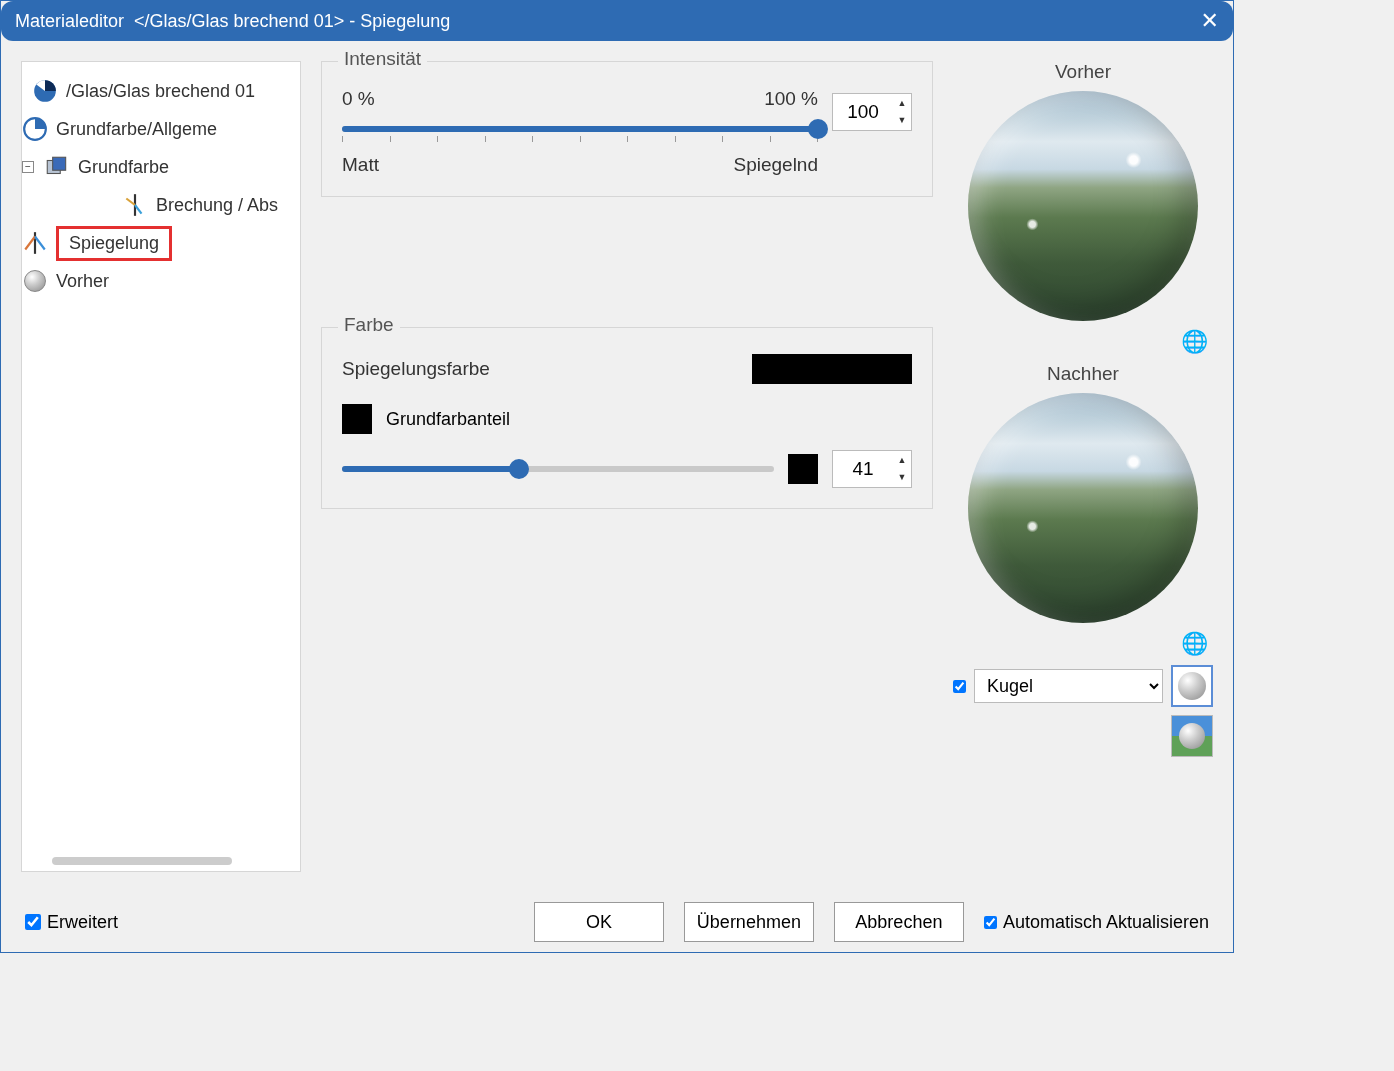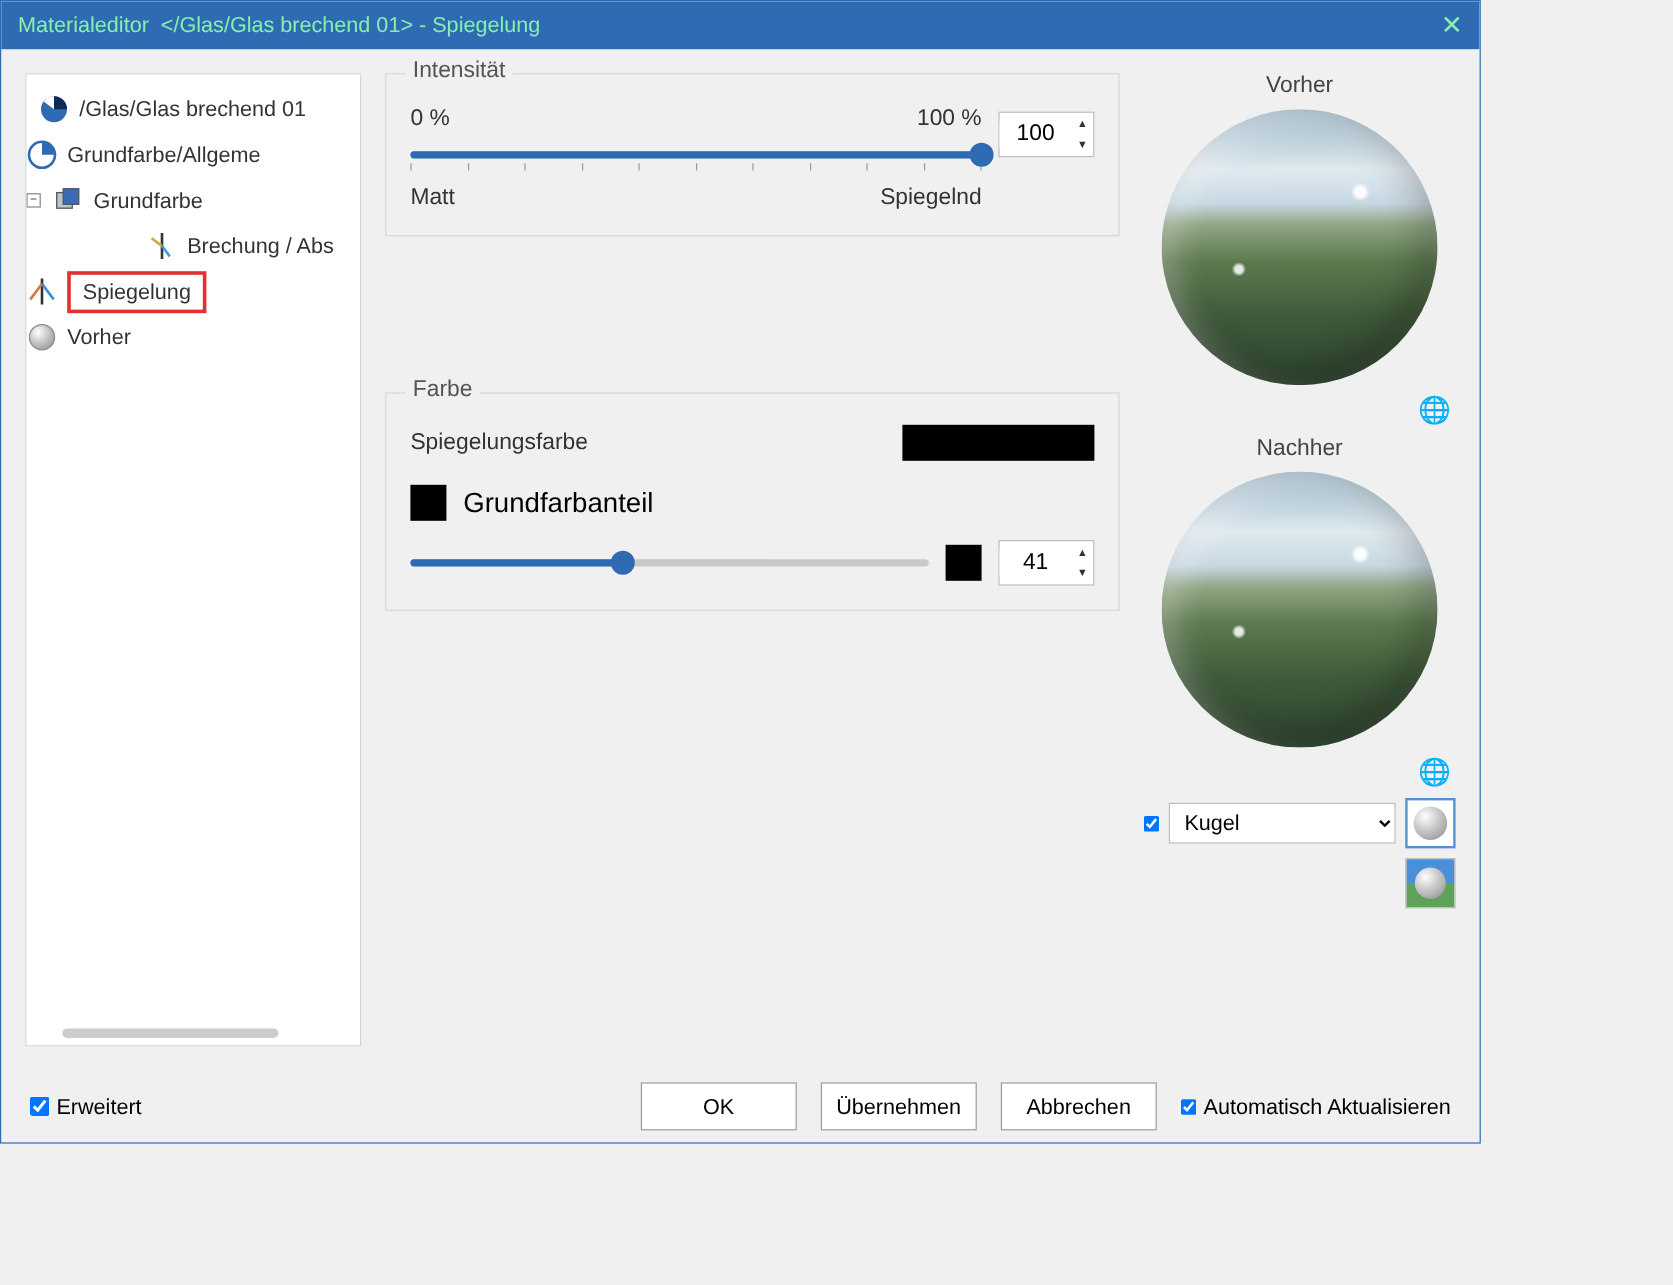--- a/index.html
+++ b/index.html
@@ -1,18 +1,18 @@
 <!DOCTYPE html>
 <html><head>
 <meta charset="utf-8">
 <style>
 * { box-sizing: border-box; margin: 0; padding: 0; font-family: "Segoe UI", Arial, sans-serif; }
 body { background: #f0f0f0; width: 1234px; height: 953px; border: 1px solid #2e6bb3; position: relative; }
 
-.titlebar { background: #2e6bb3; color: #86efac; height: 40px; display: flex; align-items: center; padding: 0 14px; font-size: 18px; }
+.titlebar { background: #2e6bb3; color: #ffffff; height: 40px; display: flex; align-items: center; padding: 0 14px; font-size: 18px; border-radius: 12px; }
 .titlebar .close { margin-left: auto; font-size: 22px; cursor: pointer; }
 
 .content { position: absolute; top: 40px; left: 0; right: 0; bottom: 60px; padding: 20px; display: flex; gap: 20px; }
 
 
 .tree-panel { width: 280px; background: #fff; border: 1px solid #d6d6d6; padding: 10px 0; overflow: hidden; position: relative; }
 .tree-item { display: flex; align-items: center; height: 38px; font-size: 18px; color: #333; white-space: nowrap; cursor: pointer; }
 .tree-item .icon { width: 26px; height: 26px; margin-right: 8px; display: inline-flex; align-items: center; justify-content: center; }
 .tree-indent-0 { padding-left: 10px; }
 .tree-indent-1 { }
@@ -36,21 +36,21 @@
 .slider-ticks span { width: 1px; height: 6px; background: #999; }
 .slider-bottom-labels { display: flex; justify-content: space-between; font-size: 19px; color: #333; margin-top: 12px; }
 
 .spinbox { display: flex; align-items: center; border: 1px solid #bbb; background: #fff; height: 38px; }
 .spinbox input { width: 60px; border: none; font-size: 19px; text-align: center; outline: none; }
 .spinbox .arrows { display: flex; flex-direction: column; width: 18px; }
 .spinbox .arrows span { font-size: 9px; height: 17px; line-height: 17px; text-align: center; cursor: pointer; color: #333; }
 
 .color-row { display: flex; align-items: center; font-size: 19px; color: #333; margin-bottom: 20px; }
 .color-row .swatch-lg { width: 160px; height: 30px; background: #000; margin-left: auto; cursor: pointer; }
-.color-row2 { display: flex; align-items: center; gap: 14px; font-size: 23px; }
+.color-row2 { display: flex; align-items: center; gap: 14px; font-size: 18px; }
 .swatch-sm { width: 30px; height: 30px; background: #000; }
 
 
 .right { width: 260px; display: flex; flex-direction: column; align-items: center; gap: 8px; }
 .preview-label { font-size: 19px; color: #444; }
 .sphere { width: 230px; height: 230px; border-radius: 50%; background:
   radial-gradient(circle at 72% 30%, rgba(255,255,255,0.95) 0 4px, transparent 8px),
   radial-gradient(circle at 28% 58%, rgba(255,255,255,0.85) 0 3px, transparent 6px),
   linear-gradient(to bottom, #9db6c8 0%, #b8cdd9 10%, #dfe9ef 22%, #c7d8e3 34%, #8fa583 42%, #5c7a4f 55%, #3f5a3a 75%, #2e4630 100%);
   box-shadow: inset -12px -12px 30px rgba(0,0,0,0.25), inset 10px 10px 25px rgba(255,255,255,0.35);

